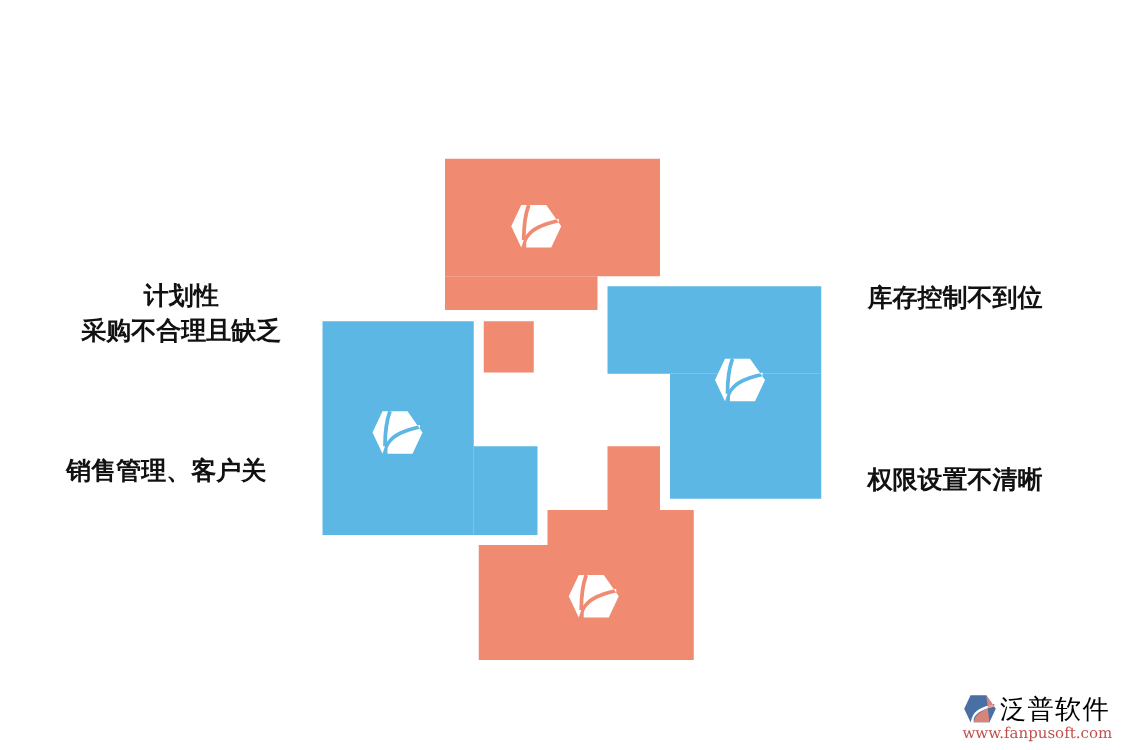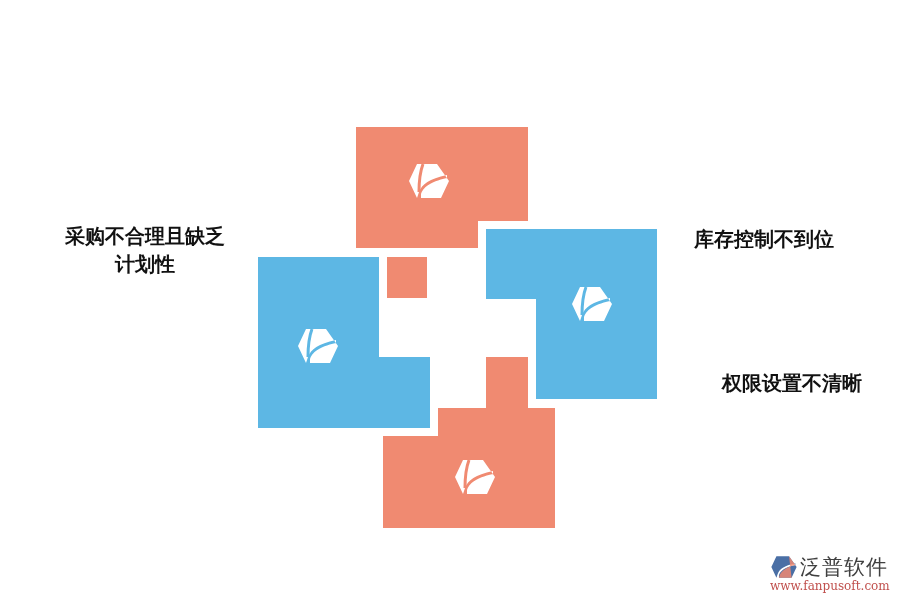--- a/index.html
+++ b/index.html
@@ -5,21 +5,21 @@
   html, body { margin:0; padding:0; }
   body { width:900px; height:600px; background:#ffffff; position:relative; overflow:hidden;
          font-family:"DejaVu Sans", sans-serif; }
   .shape { position:absolute; }
   .salmon { background:#f08a71; }
   .blue { background:#5db7e4; }
   .label { position:absolute; font-size:20px; font-weight:bold; color:#111; line-height:28px;
            text-align:center; white-space:nowrap; }
   .icon { position:absolute; width:44px; height:38px; }
   .brand { position:absolute; left:768px; top:553px; width:128px; height:42px; }
-  .brand-name { position:absolute; left:32px; top:0px; font-size:21px; color:#404040; letter-spacing:1px; }
+  .brand-name { position:absolute; left:32px; top:0px; font-size:21px; color:#000000; letter-spacing:1px; }
   .brand-url { position:absolute; left:2px; top:26px; font-size:12px; color:#c0504d;
                font-family:"DejaVu Serif", serif; }
 </style>
 </head>
 <body>
 
 <div class="shape salmon" style="left:356px;top:127px;width:172px;height:94px;"></div>
 <div class="shape salmon" style="left:356px;top:221px;width:122px;height:27px;"></div>
 
 <div class="shape salmon" style="left:387px;top:257px;width:40px;height:41px;"></div>
@@ -45,27 +45,28 @@
 <svg class="icon" style="left:570px;top:285px;" viewBox="0 0 44 38">
   <path d="M10 2 L30 2 L42 19 L34 36 L14 36 L14 32 C16 26 22 20 40 16 L40 13 C22 17 15 22 12 30 L10 36 L2 19 Z" fill="#fff"></path>
   <path d="M16 2 C13 10 12 20 12 30" stroke="#5db7e4" stroke-width="3" fill="none"></path>
 </svg>
 <svg class="icon" style="left:453px;top:458px;" viewBox="0 0 44 38">
   <path d="M10 2 L30 2 L42 19 L34 36 L14 36 L14 32 C16 26 22 20 40 16 L40 13 C22 17 15 22 12 30 L10 36 L2 19 Z" fill="#fff"></path>
   <path d="M16 2 C13 10 12 20 12 30" stroke="#f08a71" stroke-width="3" fill="none"></path>
 </svg>
 
 <div class="label" style="left:40px;top:222px;width:210px;">
+  <div>计划性</div>
   <div>采购不合理且缺乏</div>
-  <div>计划性</div>
 </div>
 <div class="label" style="left:28px;top:362px;width:210px;">
+  <div>销售管理、客户关</div>
 </div>
 <div class="label" style="left:694px;top:225px;font-family:Liberation Serif, serif;">库存控制不到位</div>
-<div class="label" style="left:694px;top:369px;margin-left:28px;">权限设置不清晰</div>
+<div class="label" style="left:694px;top:369px;">权限设置不清晰</div>
 
 <div class="brand">
   <svg style="position:absolute;left:2px;top:2px;" width="28" height="24" viewBox="0 0 44 38">
     <path d="M10 2 L30 2 L42 19 L34 36 L14 36 L14 32 C16 26 22 20 40 16 L40 13 C22 17 15 22 12 30 L10 36 L2 19 Z" fill="#4a6fa5"></path>
     <path d="M30 2 L42 19 L40 16 C30 18 22 22 16 30 L14 36 L34 36 Z" fill="#f08a71" opacity="0.85"></path>
   </svg>
   <span class="brand-name">泛普软件</span>
   <span class="brand-url">www.fanpusoft.com</span>
 </div>
 

